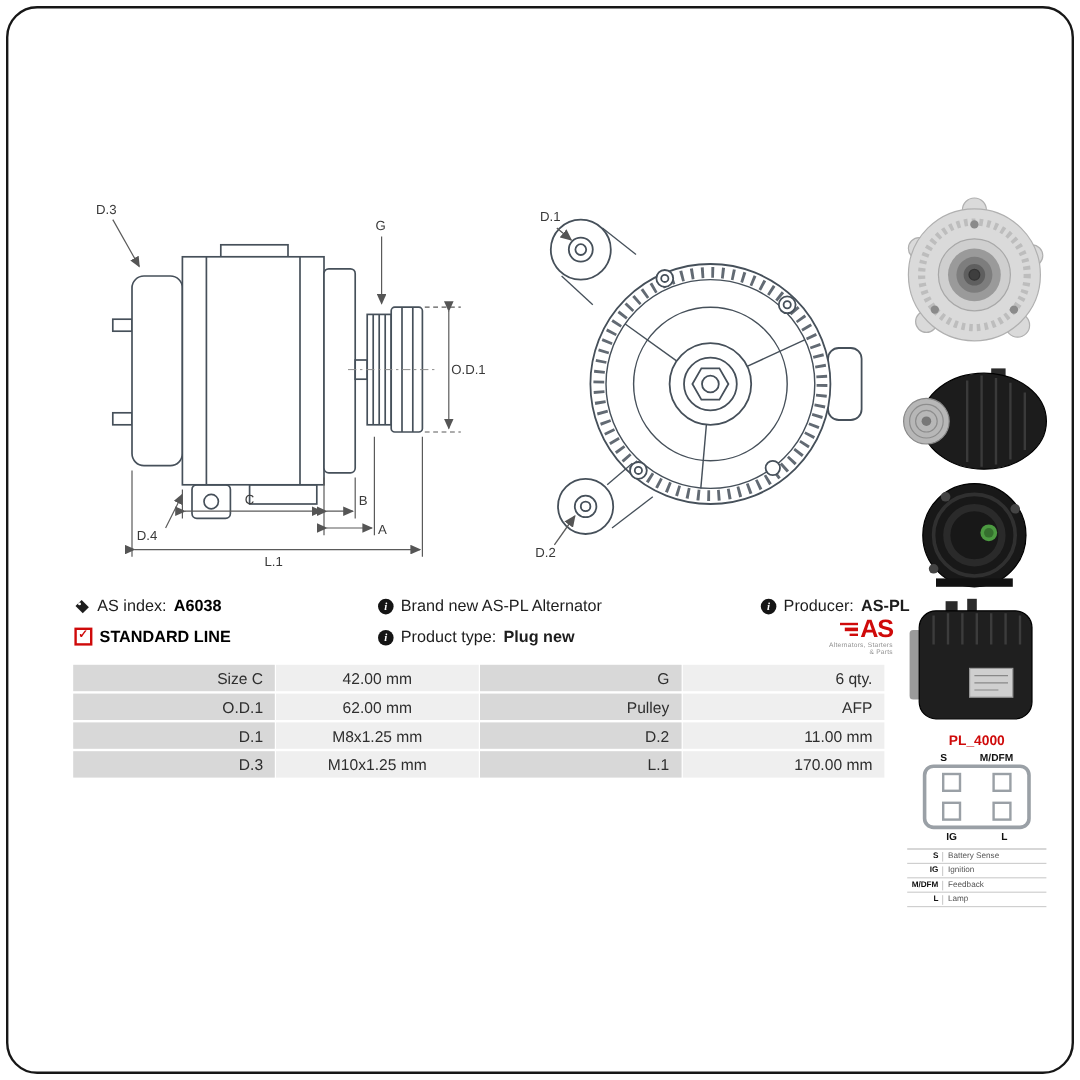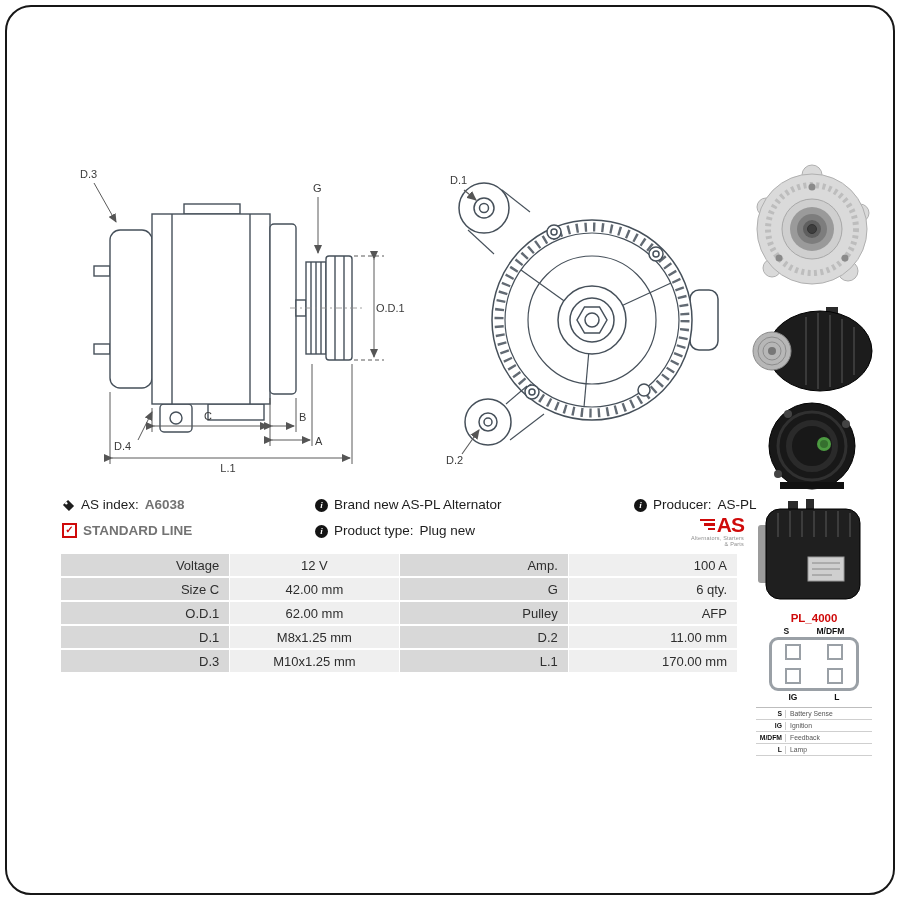--- a/index.html
+++ b/index.html
@@ -12,22 +12,22 @@
   .drawing svg text{font-family:"Liberation Sans",sans-serif;font-size:11px;fill:#3a3a3a}
   .d-side{left:58px;top:150px;width:350px;height:340px}
   .d-front{left:432px;top:150px;width:300px;height:340px}
 
   
   .photo{position:absolute;left:748px;width:128px}
   .photo svg{display:block}
 
   
   .info-item{position:absolute;display:flex;align-items:flex-end;gap:6px;font-size:13.5px;white-space:nowrap;color:#1d1d1d}
-  .red{color:#737373;font-weight:bold}
-  .b{font-weight:normal}
+  .red{color:#000000;font-weight:bold}
+  .b{font-weight:bold}
   .info-icon{display:inline-block;width:13px;height:13px;border-radius:50%;background:#141414;color:#fff;
              font:italic bold 9px/13px "Liberation Serif",serif;text-align:center;flex:0 0 13px}
   .check-icon{display:inline-block;width:11px;height:11px;border:2px solid #cf0a0a;color:#cf0a0a;
               font:bold 10px/10px "Liberation Sans",sans-serif;text-align:center;flex:0 0 11px}
 
   
   .as-logo{position:absolute;left:686px;top:515px;width:58px;text-align:right}
   .as-logo-top{display:flex;align-items:center;justify-content:flex-end;gap:2px}
   .as-lines{display:flex;flex-direction:column;align-items:flex-end;gap:2px}
   .as-lines i{display:block;height:2.6px;background:#cf0a0a}
@@ -289,26 +289,20 @@
 
   <table class="spec">
     <colgroup>
         <col style="width:25%">
         <col style="width:25%">
         <col style="width:25%">
         <col style="width:25%">
       </colgroup>
     <tbody>
       <tr>
-        <td class="lbl">Voltage</td>
-        <td class="val">12 V</td>
-        <td class="lbl">Amp.</td>
-        <td class="valr">100 A</td>
-      </tr>
-      <tr>
         <td class="lbl">Size C</td>
         <td class="val">42.00 mm</td>
         <td class="lbl">G</td>
         <td class="valr">6 qty.</td>
       </tr>
       <tr>
         <td class="lbl">O.D.1</td>
         <td class="val">62.00 mm</td>
         <td class="lbl">Pulley</td>
         <td class="valr">AFP</td>

